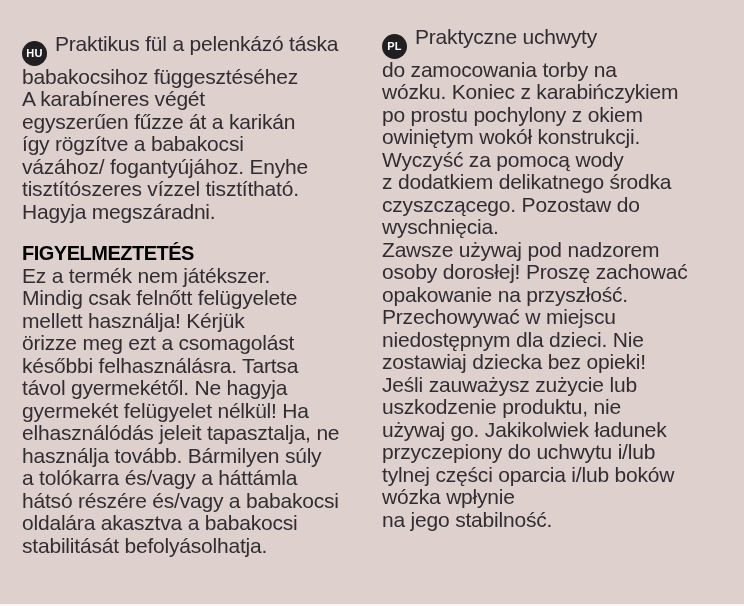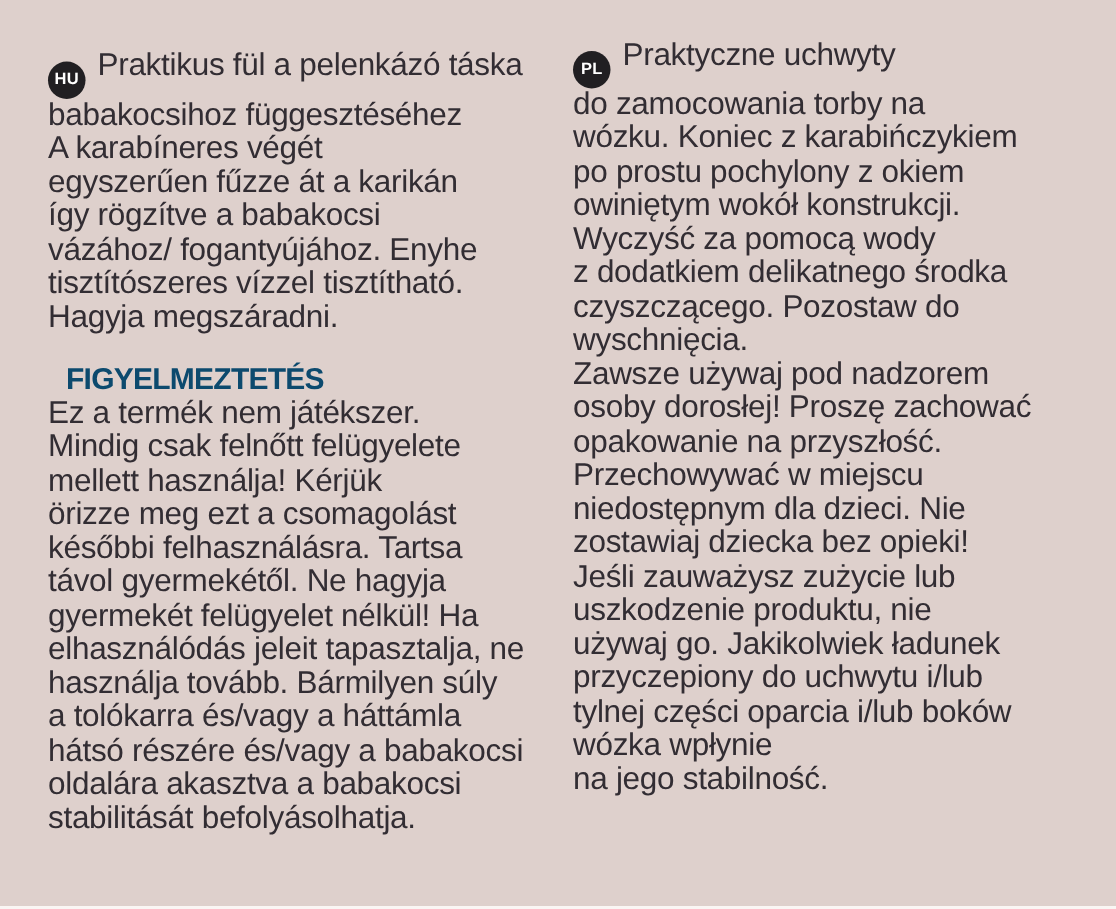--- a/index.html
+++ b/index.html
@@ -23,39 +23,39 @@
   }
   .col {
     font-size: 21px;
     line-height: 22.5px;
     letter-spacing: -0.2px;
     box-sizing: border-box;
   }
   .col-left {
     width: 382px;
     flex: 0 0 382px;
-    padding: 33px 0 0 32px;
+    padding: 33px 0 0 22px;
   }
   .col-right {
     flex: 1 1 auto;
     padding: 26px 0 0 0;
   }
   .intro, .bodytext {
     margin: 0;
   }
   .txt {
     white-space: pre;
   }
   .heading {
-    margin: 19px 0 0 12px;
+    margin: 19px 0 0 0;
     font-size: 20px;
     font-weight: bold;
     letter-spacing: -0.5px;
     line-height: 22.5px;
-    color: #0c4a6e;
+    color: #000000;
   }
   .badge {
     display: inline-flex;
     align-items: center;
     justify-content: center;
     width: 25px;
     height: 25px;
     border-radius: 50%;
     background: #211f22;
     color: #ffffff;

